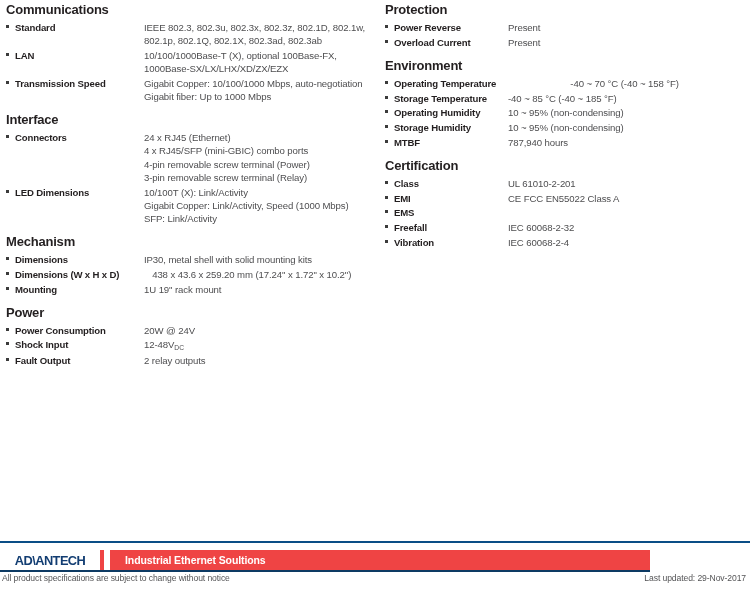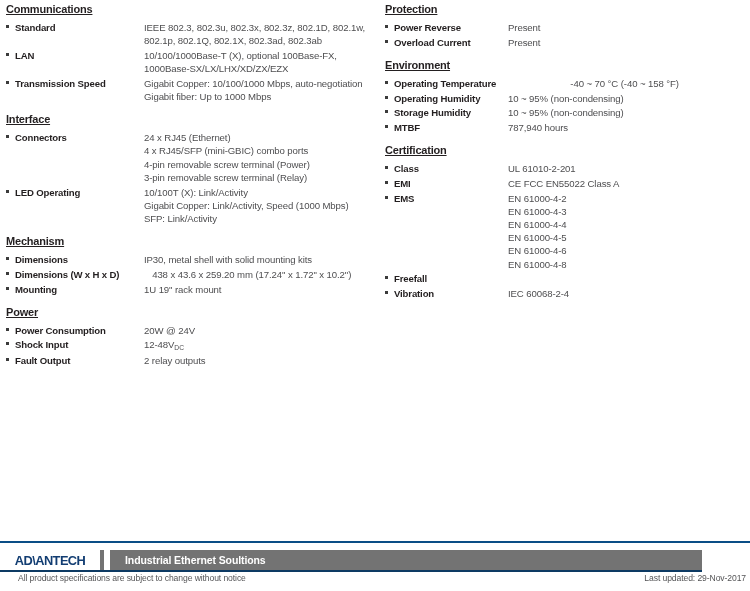--- a/index.html
+++ b/index.html
@@ -33,27 +33,26 @@
   .col-right { left: 385px; width: 362px; }
 
   .section {
     margin: 0 0 3px 0;
   }
   .section + .section {
     margin-top: 9px;
   }
 
   .section-title {
-    font-size: 11px;
+    font-size: 13px;
     font-weight: bold;
     color: #231f20;
     letter-spacing: -0.2px;
     line-height: 15px;
     margin: 0 0 3px 0;
-    text-decoration: underline;
   }
 
   .spec-row {
     display: flex;
     align-items: flex-start;
     line-height: 13.2px;
     margin-bottom: 0.5px;
   }
 
   .bullet {
@@ -121,23 +120,23 @@
     left: 0;
     top: 0;
     width: 750px;
     height: 1.5px;
     background: #0a4d86;
   }
   .footer-band {
     position: absolute;
     left: 0;
     top: 9px;
-    width: 702px;
+    width: 650px;
     height: 20px;
-    background: #737373;
+    background: #ef4444;
     border-bottom: 2px solid #0d3a63;
     display: flex;
     align-items: center;
   }
   .logo-plate {
     width: 100px;
     height: 20px;
     background: #ffffff;
     display: flex;
     align-items: center;
@@ -167,21 +166,21 @@
     margin-left: 15px;
     white-space: nowrap;
   }
   .footer-note-row {
     position: absolute;
     left: 0;
     top: 32px;
     width: 750px;
     display: flex;
     justify-content: space-between;
-    padding: 0 4px 0 18px;
+    padding: 0 4px 0 2px;
     box-sizing: border-box;
   }
   .footer-note {
     font-size: 8.6px;
     color: #555557;
     letter-spacing: -0.1px;
     white-space: nowrap;
   }
   .footer-updated {
     font-size: 8.6px;
@@ -231,21 +230,21 @@
           <span class="spec-label">Connectors</span>
           <span class="spec-value">24 x RJ45 (Ethernet)
 4 x RJ45/SFP (mini-GBIC) combo ports
 4-pin removable screw terminal (Power)
 3-pin removable screw terminal (Relay)</span>
         </div>
         <div class="spec-row">
           <span class="bullet">
             <i></i>
           </span>
-          <span class="spec-label">LED Operating</span>
+          <span class="spec-label">LED Dimensions</span>
           <span class="spec-value">10/100T (X): Link/Activity
 Gigabit Copper: Link/Activity, Speed (1000 Mbps)
 SFP: Link/Activity</span>
         </div>
       </div>
       <div class="section">
         <div class="section-title">Mechanism</div>
         <div class="spec-row">
           <span class="bullet">
             <i></i>
@@ -317,20 +316,27 @@
           <span class="bullet">
             <i></i>
           </span>
           <span class="spec-label wide">Operating Temperature</span>
           <span class="spec-value">-40 ~ 70 °C (-40 ~ 158 °F)</span>
         </div>
         <div class="spec-row">
           <span class="bullet">
             <i></i>
           </span>
+          <span class="spec-label">Storage Temperature</span>
+          <span class="spec-value">-40 ~ 85 °C (-40 ~ 185 °F)</span>
+        </div>
+        <div class="spec-row">
+          <span class="bullet">
+            <i></i>
+          </span>
           <span class="spec-label">Operating Humidity</span>
           <span class="spec-value">10 ~ 95% (non-condensing)</span>
         </div>
         <div class="spec-row">
           <span class="bullet">
             <i></i>
           </span>
           <span class="spec-label">Storage Humidity</span>
           <span class="spec-value">10 ~ 95% (non-condensing)</span>
         </div>
@@ -356,32 +362,27 @@
             <i></i>
           </span>
           <span class="spec-label">EMI</span>
           <span class="spec-value">CE FCC EN55022 Class A</span>
         </div>
         <div class="spec-row">
           <span class="bullet">
             <i></i>
           </span>
           <span class="spec-label">EMS</span>
-          <span class="spec-value">EN 61000-4-2
-EN 61000-4-3
-EN 61000-4-4
-EN 61000-4-5
-EN 61000-4-6
-EN 61000-4-8</span>
         </div>
         <div class="spec-row">
           <span class="bullet">
             <i></i>
           </span>
           <span class="spec-label">Freefall</span>
+          <span class="spec-value">IEC 60068-2-32</span>
         </div>
         <div class="spec-row">
           <span class="bullet">
             <i></i>
           </span>
           <span class="spec-label">Vibration</span>
           <span class="spec-value">IEC 60068-2-4</span>
         </div>
       </div>
     </div>

